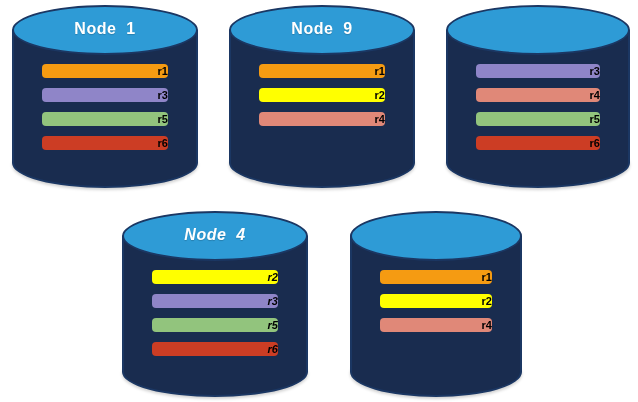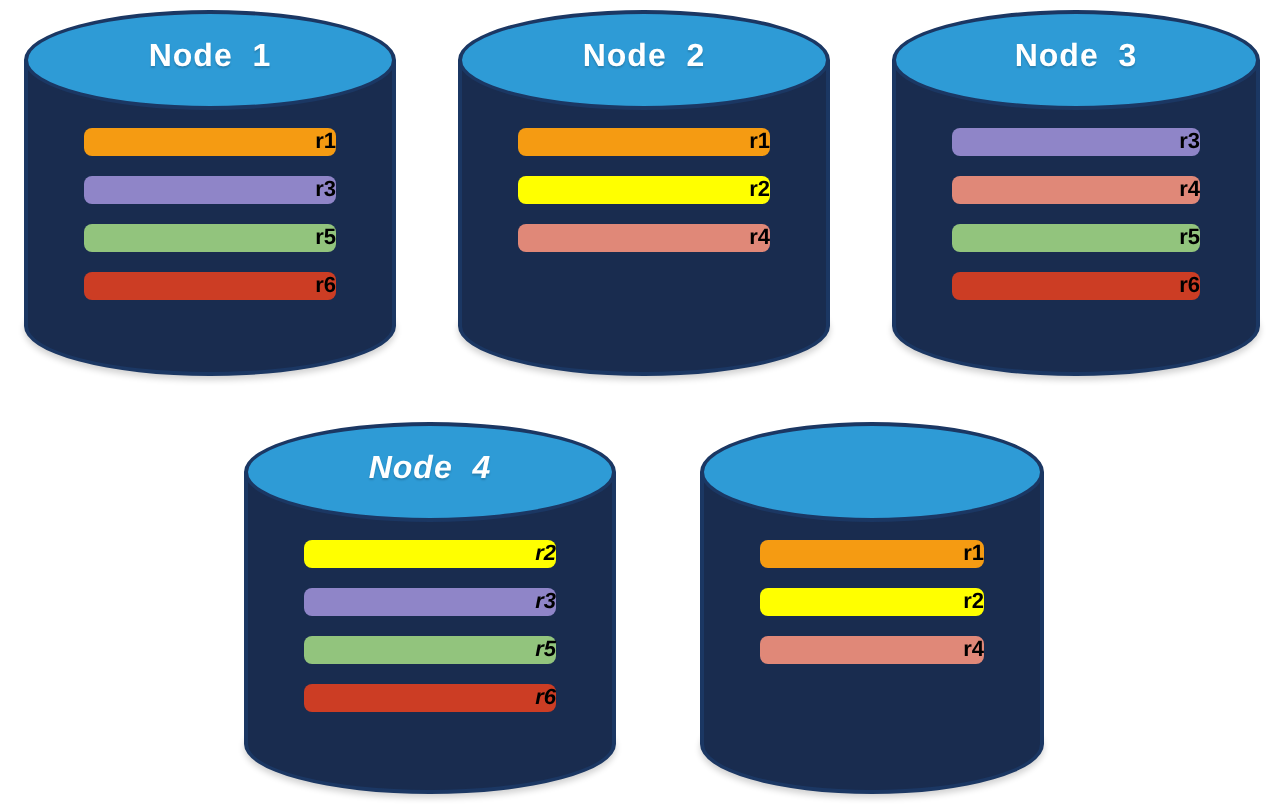--- a/index.html
+++ b/index.html
@@ -97,32 +97,31 @@
         <div class="replica-bar" style="top: 0px; left: 0px; width: 100%; background: rgb(245, 155, 18);">r1</div>
         <div class="replica-bar" style="top: 24px; left: 0px; width: 100%; background: rgb(143, 133, 200);">r3</div>
         <div class="replica-bar" style="top: 48px; left: 0px; width: 100%; background: rgb(146, 196, 125);">r5</div>
         <div class="replica-bar" style="top: 72px; left: 0px; width: 100%; background: rgb(204, 61, 36);">r6</div>
       </div>
     </div>
     <div class="node" style="left: 229px; top: 5px; width: 186px; height: 183px;">
       <div class="cyl-bottom" style="top: 133px; height: 50px;"></div>
       <div class="cyl-body" style="top: 25px; height: 133px;"></div>
       <div class="cyl-top" style="top: 0px; height: 50px;"></div>
-      <div class="node-label" style="top: 15px;">Node  2</div>
+      <div class="node-label" style="top: 15px;">Node  9</div>
       <div class="replica-stack" style="left: 30px; top: 59px; width: 126px; height: 72px;">
         <div class="replica-bar" style="top: 0px; left: 0px; width: 100%; background: rgb(245, 155, 18);">r1</div>
         <div class="replica-bar" style="top: 24px; left: 0px; width: 100%; background: rgb(255, 255, 0);">r2</div>
         <div class="replica-bar" style="top: 48px; left: 0px; width: 100%; background: rgb(224, 136, 120);">r4</div>
       </div>
     </div>
     <div class="node" style="left: 446px; top: 5px; width: 184px; height: 183px;">
       <div class="cyl-bottom" style="top: 133px; height: 50px;"></div>
       <div class="cyl-body" style="top: 25px; height: 133px;"></div>
       <div class="cyl-top" style="top: 0px; height: 50px;"></div>
-      <div class="node-label" style="top: 15px;">Node  3</div>
       <div class="replica-stack" style="left: 30px; top: 59px; width: 124px; height: 96px;">
         <div class="replica-bar" style="top: 0px; left: 0px; width: 100%; background: rgb(143, 133, 200);">r3</div>
         <div class="replica-bar" style="top: 24px; left: 0px; width: 100%; background: rgb(224, 136, 120);">r4</div>
         <div class="replica-bar" style="top: 48px; left: 0px; width: 100%; background: rgb(146, 196, 125);">r5</div>
         <div class="replica-bar" style="top: 72px; left: 0px; width: 100%; background: rgb(204, 61, 36);">r6</div>
       </div>
     </div>
     <div class="node" style="left: 122px; top: 211px; width: 186px; height: 186px; font-style: italic;">
       <div class="cyl-bottom" style="top: 136px; height: 50px;"></div>
       <div class="cyl-body" style="top: 25px; height: 136px;"></div>

